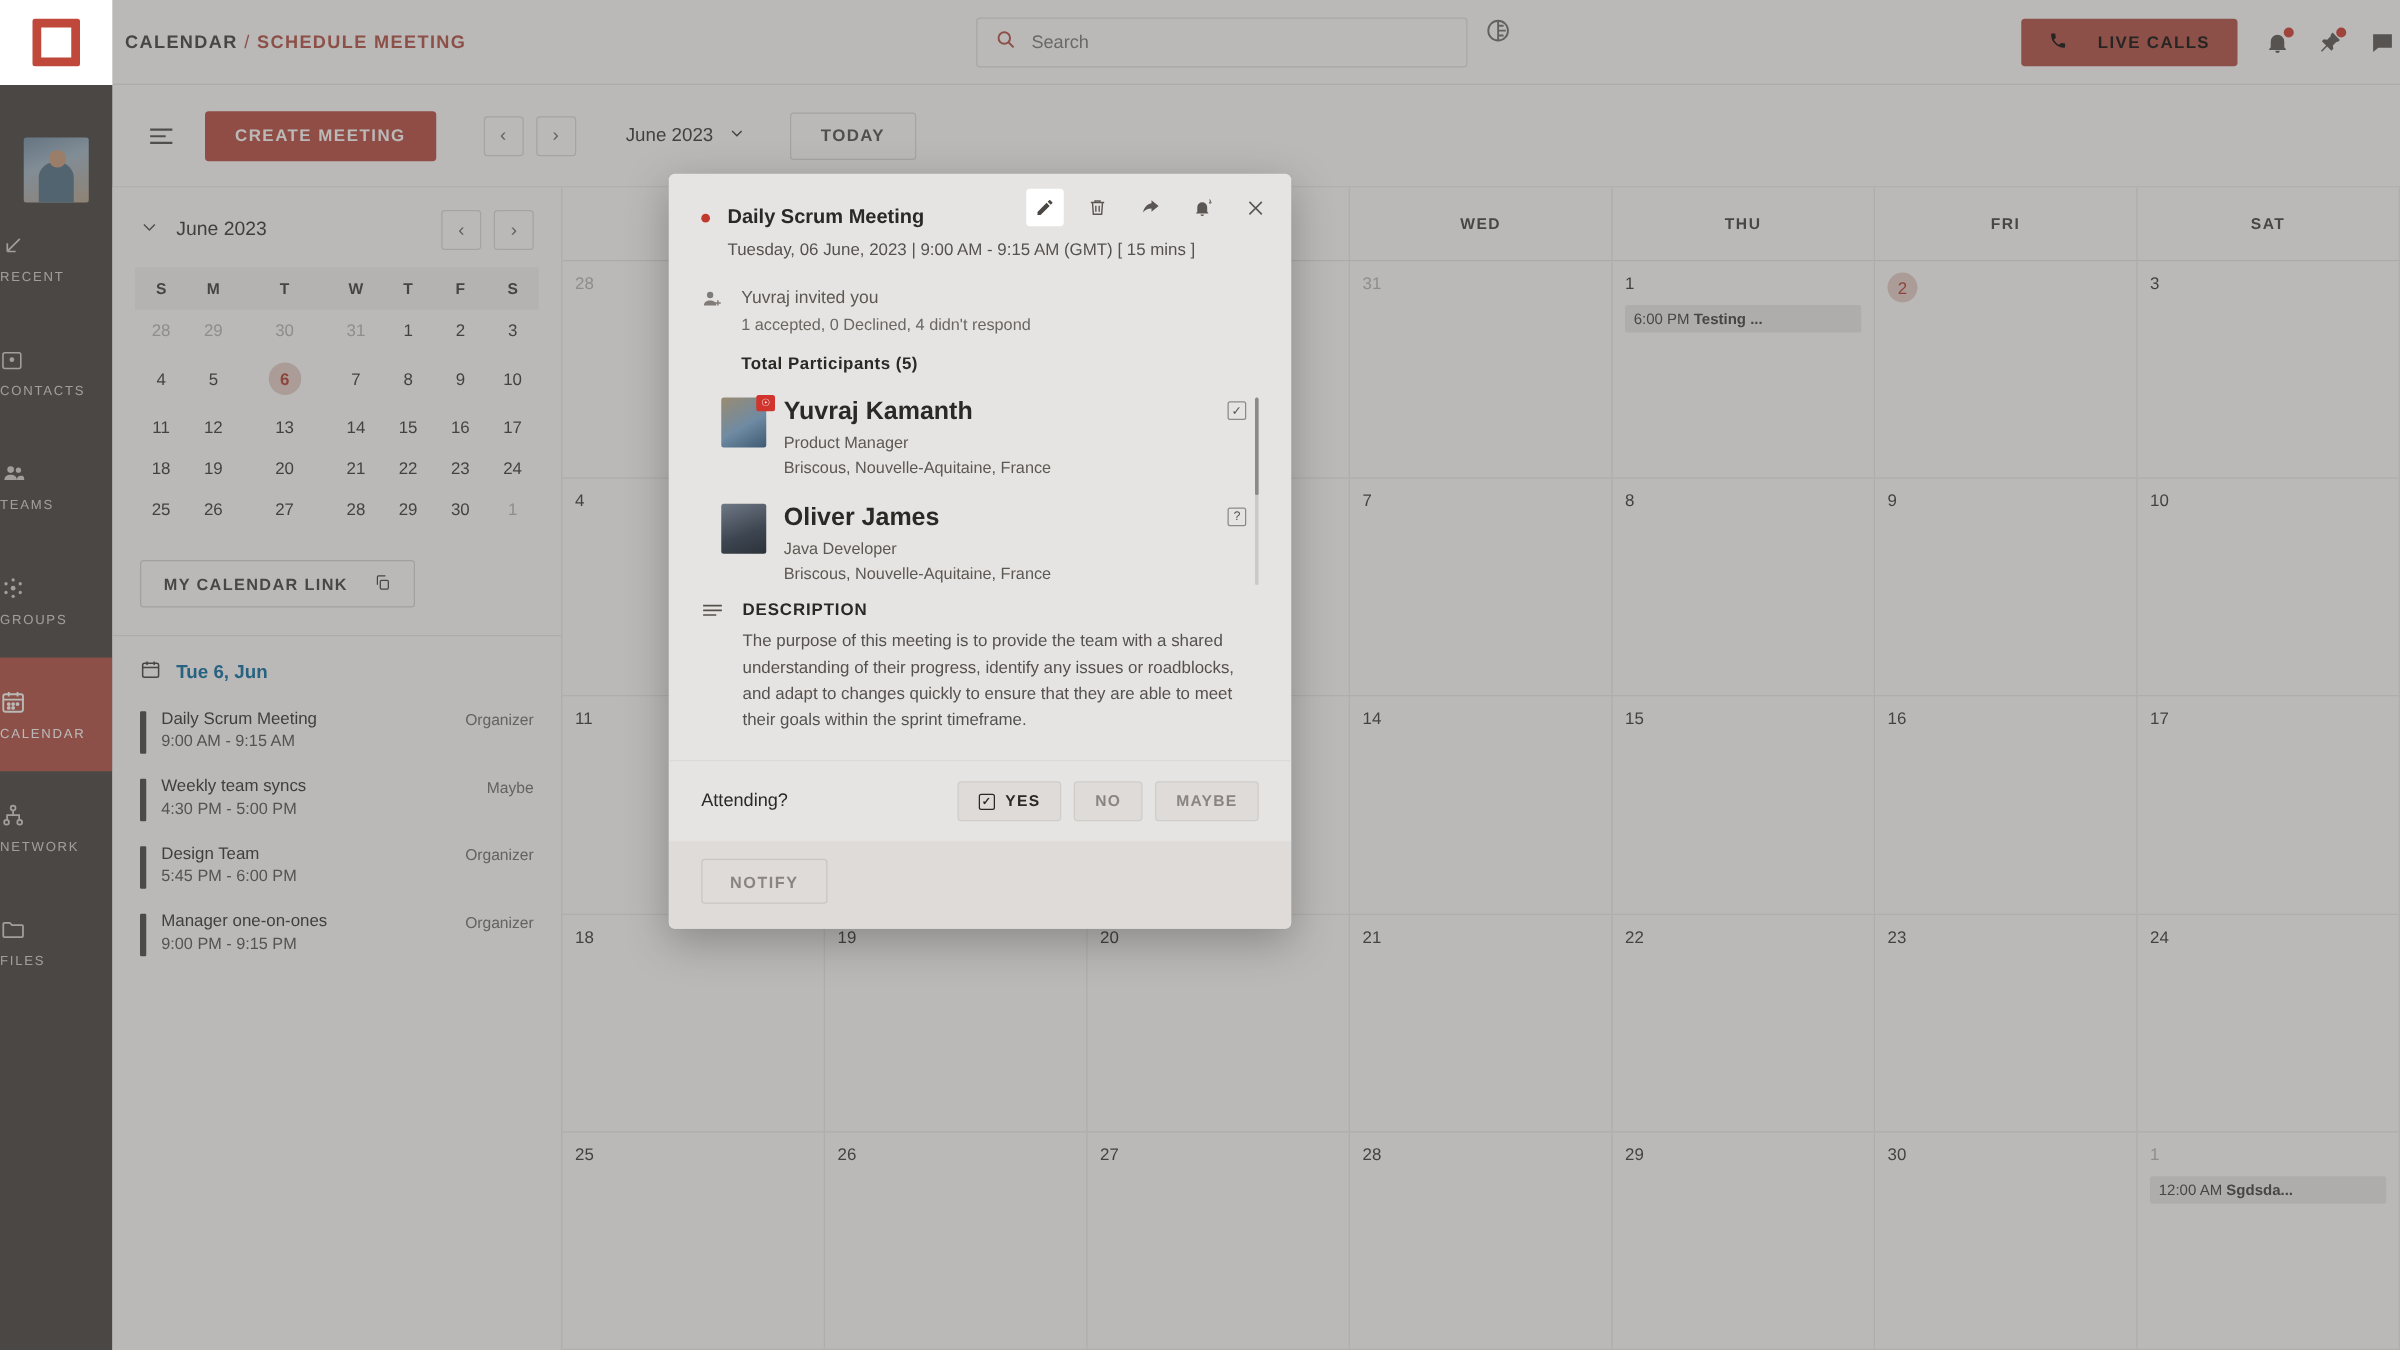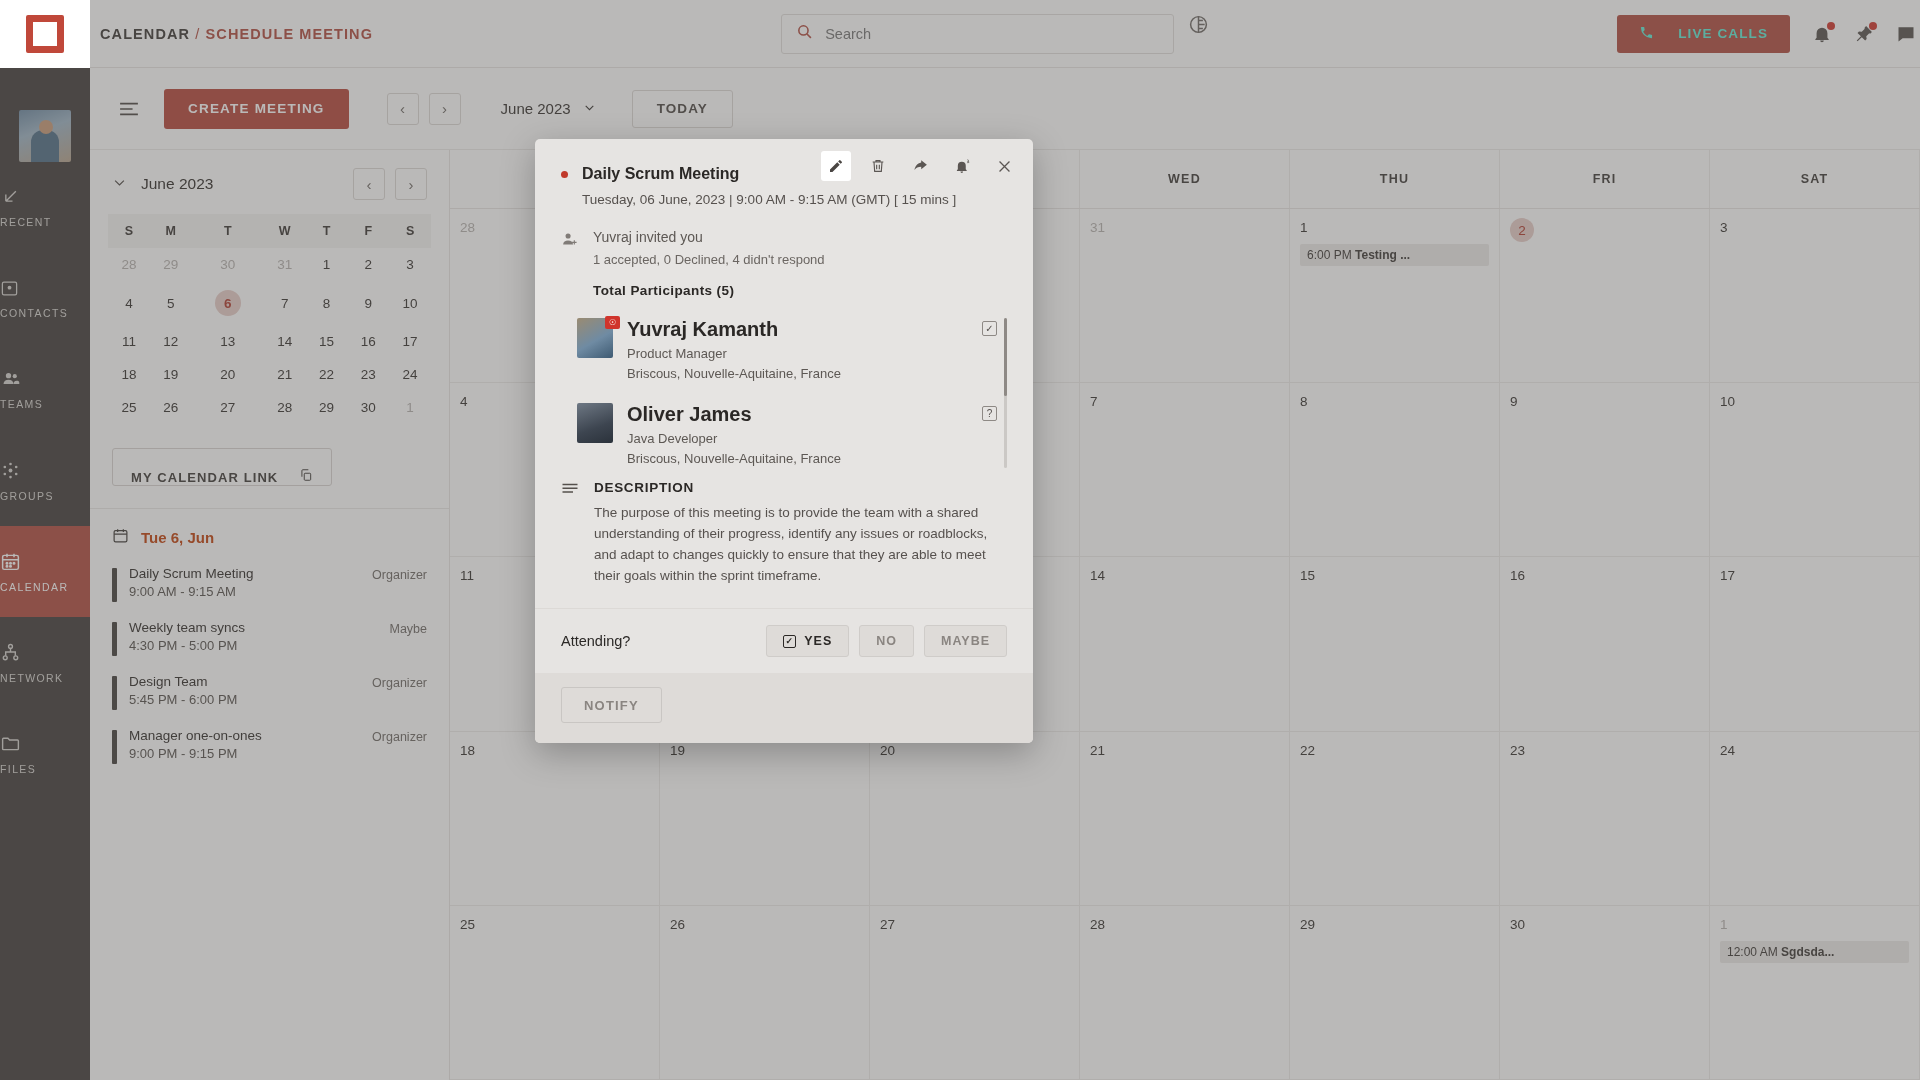--- a/index.html
+++ b/index.html
@@ -58,21 +58,21 @@
     display: flex; align-items: center; gap: 12px; padding: 0 14px;
     background: #fff;
   }
   .searchbox input {
     border: 0; outline: 0; font-size: 14.5px; color: #7a7571;
     font-family: inherit; width: 100%; background: transparent;
   }
   .tune-btn { margin-left: 14px; color: #6b6662; cursor: pointer; display:flex; }
   .right-tools { display: flex; align-items: center; gap: 22px; }
   .live-calls {
-    background: #b04a3e; color: #5eead4; border: 0; border-radius: 3px;
+    background: #b04a3e; color: #000000; border: 0; border-radius: 3px;
     height: 38px; padding: 0 22px; display: flex; align-items: center; gap: 24px;
     font-size: 13.5px; letter-spacing: 1.1px; font-weight: 600; cursor: pointer;
     font-family: inherit;
   }
   .tool-ico { position: relative; color: #55504c; cursor: pointer; display:flex; }
   .dot-badge {
     position: absolute; top: -2px; right: -3px; width: 8px; height: 8px;
     background: #d0342c; border-radius: 50%;
   }
 
@@ -134,26 +134,26 @@
   .mini-cal td.muted { color: #b6b2af; }
   .mini-cal td .sel {
     display:inline-flex; align-items:center; justify-content:center;
     width: 26px; height: 26px; border-radius: 50%;
     background: #e7cdc8; color: #b0392c; font-weight: 600;
   }
   .cal-link-wrap { padding: 14px 22px 22px 22px; border-bottom: 1px solid #ebe9e7; }
   .cal-link-btn {
     height: 38px; padding: 0 18px; border: 1px solid #d9d5d2; background: #fff;
     border-radius: 3px; font-size: 13px; letter-spacing: 1.1px; font-weight: 600;
-    color: #3d3936; cursor: pointer; display: inline-flex; align-items: flex-end;
+    color: #3d3936; cursor: pointer; display: inline-flex; align-items: center;
     gap: 21px; font-family: inherit;
   }
   .agenda-head {
     display: flex; align-items: center; gap: 12px; padding: 18px 22px 10px 22px;
-    font-size: 15px; font-weight: 700; color: #c2410c;
+    font-size: 15px; font-weight: 700; color: #0369a1;
   }
   .agenda-item {
     display: flex; align-items: flex-start; padding: 9px 22px; gap: 12px;
     cursor: pointer;
   }
   .agenda-bar { width: 5px; height: 34px; background: #433f3b; border-radius: 1px;
     flex: 0 0 5px; margin-top: 2px; }
   .agenda-main { flex: 1; }
   .agenda-name { font-size: 13.5px; color: #2f2b28; margin-bottom: 3px; }
   .agenda-time { font-size: 13px; color: #55504c; }

